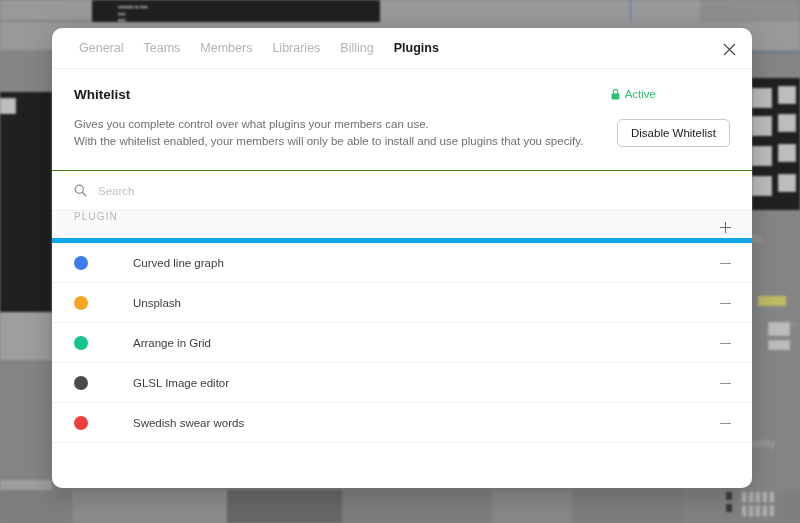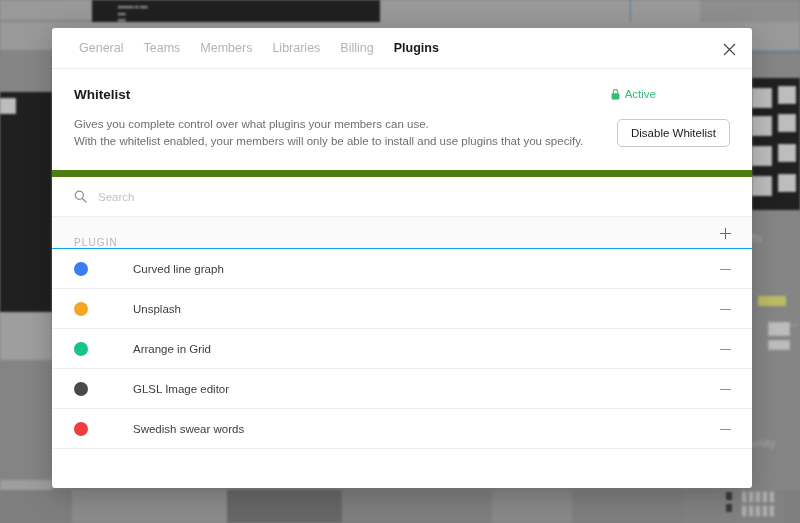--- a/index.html
+++ b/index.html
@@ -87,21 +87,21 @@
   }
 
   
   #modal {
     position: absolute;
     left: 52px;
     top: 28px;
     width: 700px;
     height: 460px;
     background: #ffffff;
-    border-radius: 3px;
+    border-radius: 10px;
     box-shadow: 0 6px 28px rgba(0,0,0,0.22);
     display: flex;
     flex-direction: column;
     overflow: hidden;
   }
 
   
   #tabbar {
     height: 41px;
     flex: 0 0 41px;
@@ -133,21 +133,21 @@
     align-items: center;
     justify-content: center;
     cursor: pointer;
   }
   #close-btn svg { display: block; }
 
   
   #header-block {
     flex: 0 0 auto;
     padding: 18px 22px 20px 22px;
-    border-bottom: 7px solid #4d7c0f;
+    border-bottom: 1px solid #4d7c0f;
     position: relative;
   }
   #whitelist-title {
     font-size: 13.5px;
     font-weight: bold;
     color: #1a1a1a;
     margin-bottom: 14px;
   }
   .desc-line {
     font-size: 11.5px;
@@ -200,23 +200,23 @@
     width: 420px;
     background: transparent;
   }
   #search-input::placeholder { color: #c2c2c2; }
 
   
   #plugin-head {
     flex: 0 0 32px;
     height: 32px;
     background: #fafafa;
-    border-bottom: 1px solid #0ea5e9;
-    display: flex;
-    align-items: flex-end;
+    border-bottom: 5px solid #0ea5e9;
+    display: flex;
+    align-items: flex-start;
     padding: 0 22px;
     position: relative;
   }
   #plugin-head-label {
     font-size: 10px;
     color: #b5b5b5;
     letter-spacing: 1.1px;
   }
   #add-btn {
     position: absolute;

